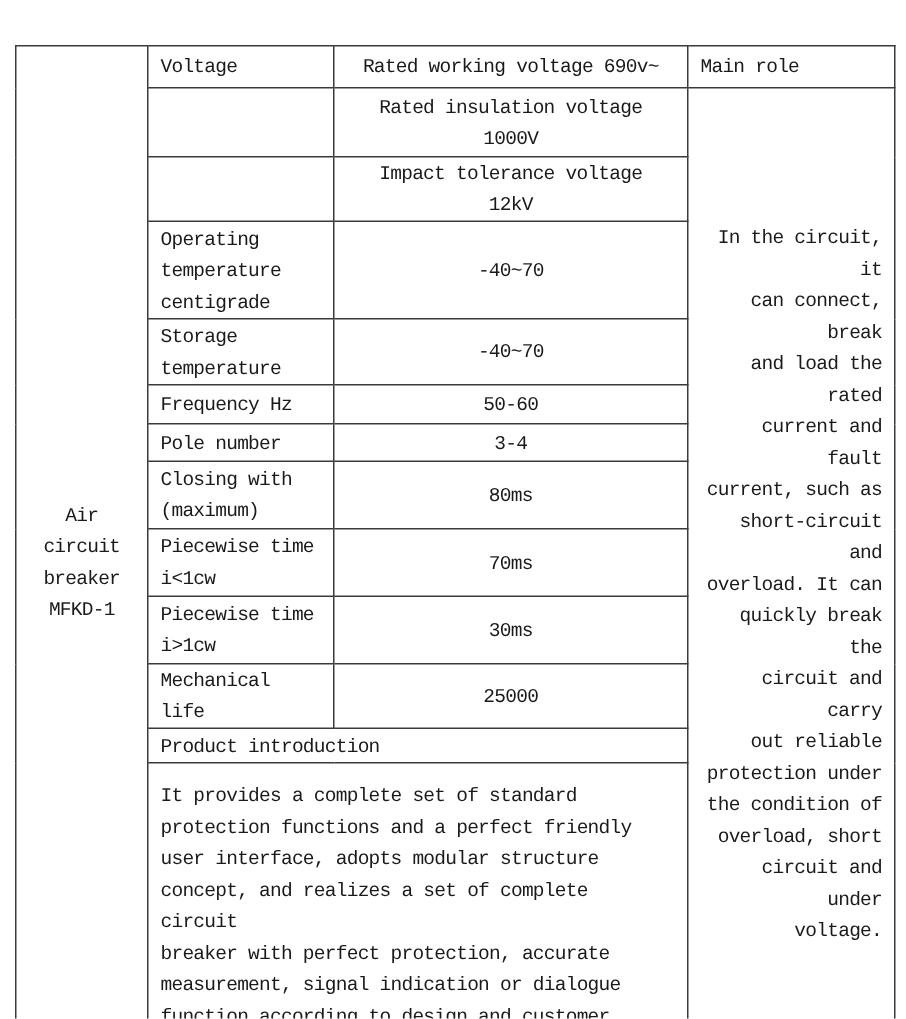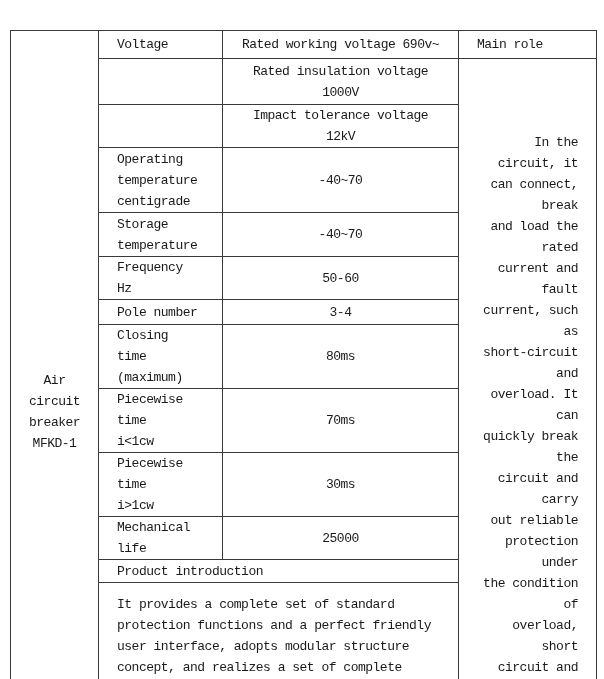--- a/index.html
+++ b/index.html
@@ -26,21 +26,21 @@
     table-layout: fixed;
   }
   table.spec td {
     border: 1px solid #3a3a3a;
     color: #1a1a1a;
     font-size: 13px;
     letter-spacing: -0.5px;
     line-height: 21px;
     white-space: pre-line;
     vertical-align: middle;
-    padding: 0 18px;
+    padding: 0 8px;
     overflow: hidden;
   }
   td.c-product {
     text-align: center;
   }
   td.c-label {
     text-align: left;
     padding-left: 3px;
   }
   td.c-value {
@@ -136,21 +136,21 @@
       </tr>
       <tr class="r6">
         <td class="c-label">Frequency Hz</td>
         <td class="c-value">50-60</td>
       </tr>
       <tr class="r7">
         <td class="c-label">Pole number</td>
         <td class="c-value">3-4</td>
       </tr>
       <tr class="r8">
-        <td class="c-label">Closing time
+        <td class="c-label">Closing with
 (maximum)</td>
         <td class="c-value">80ms</td>
       </tr>
       <tr class="r9">
         <td class="c-label">Piecewise time
 i&lt;1cw</td>
         <td class="c-value">70ms</td>
       </tr>
       <tr class="r10">
         <td class="c-label">Piecewise time

